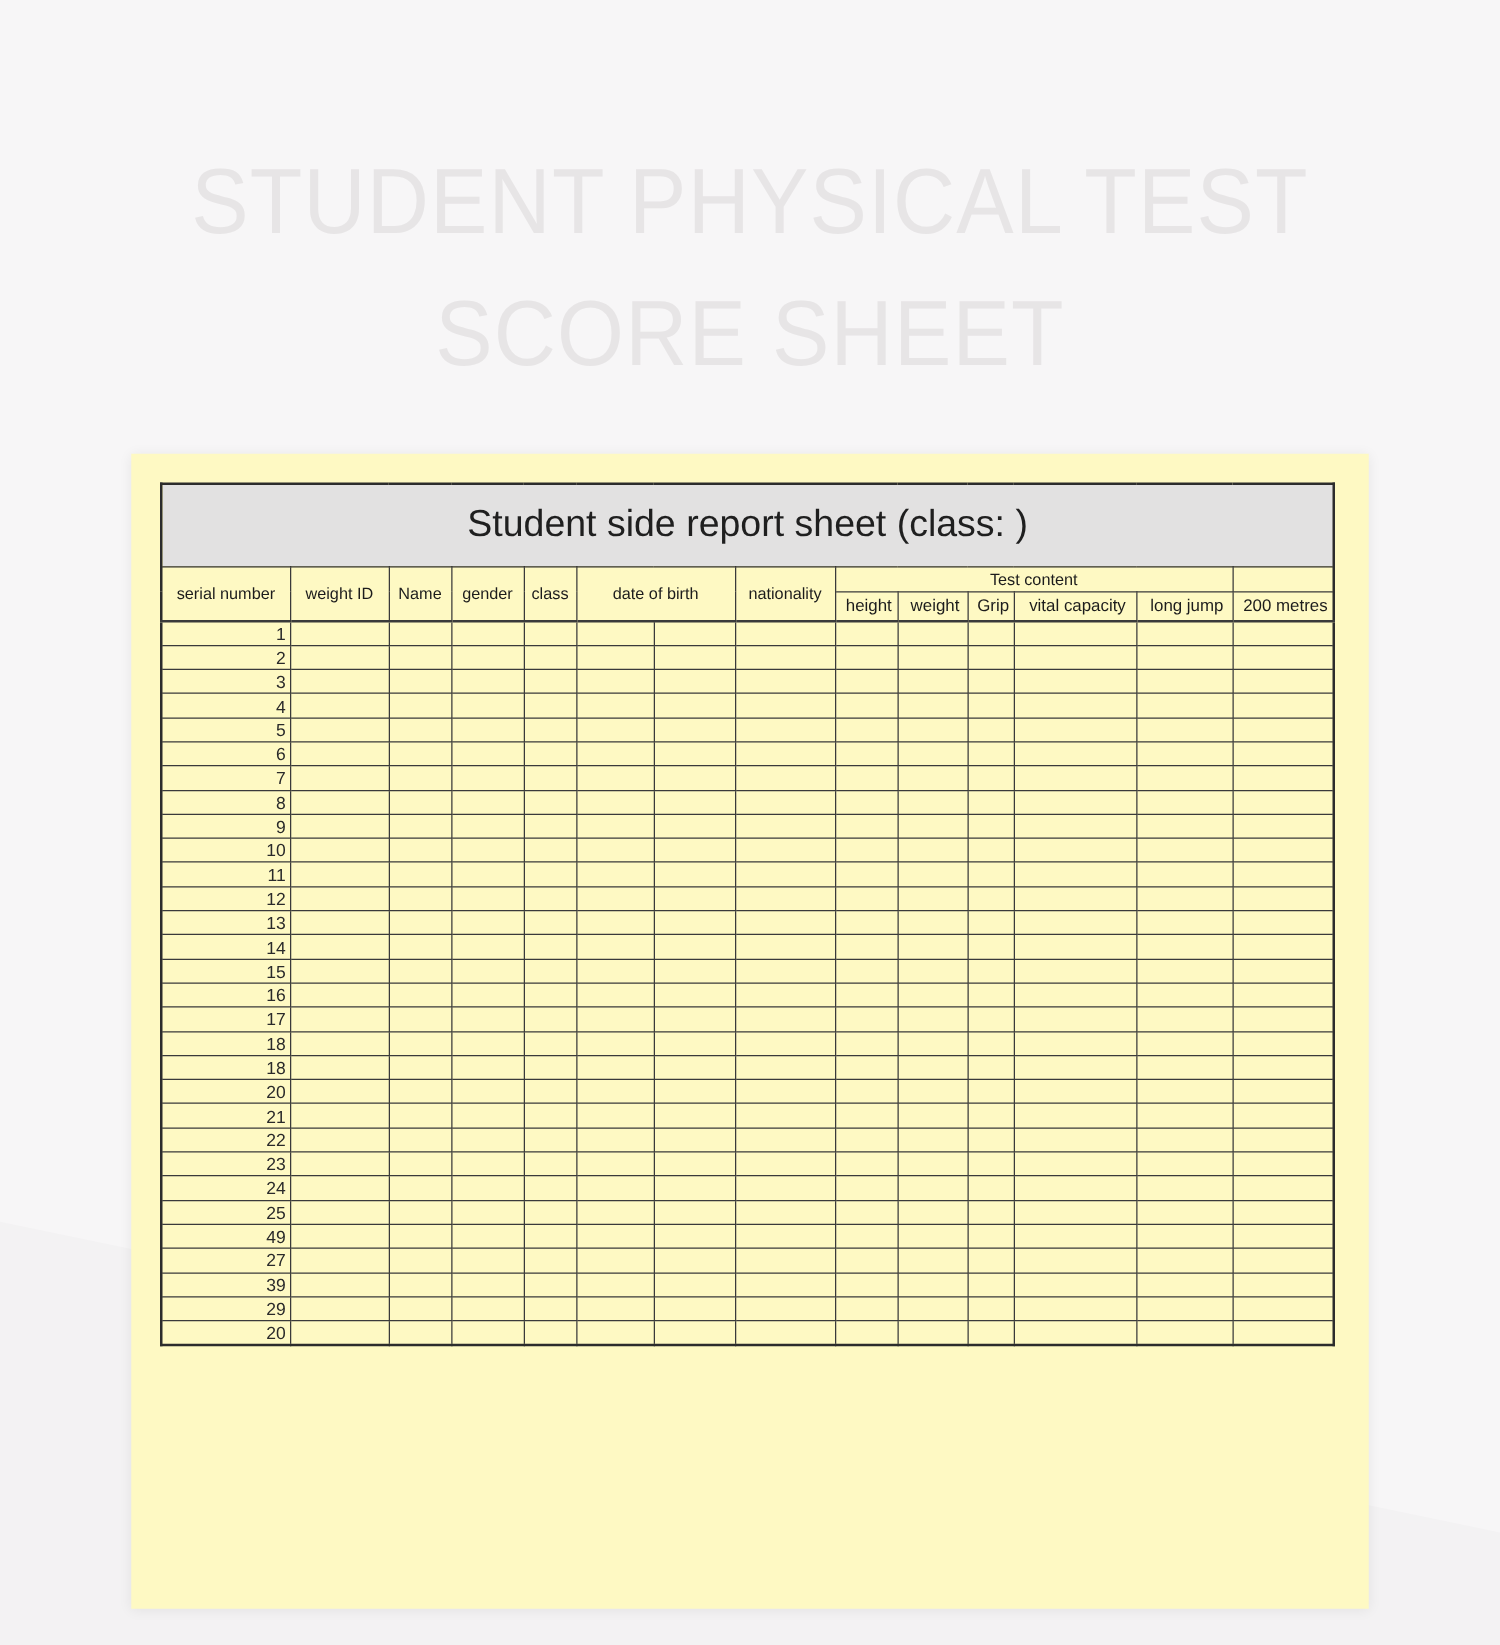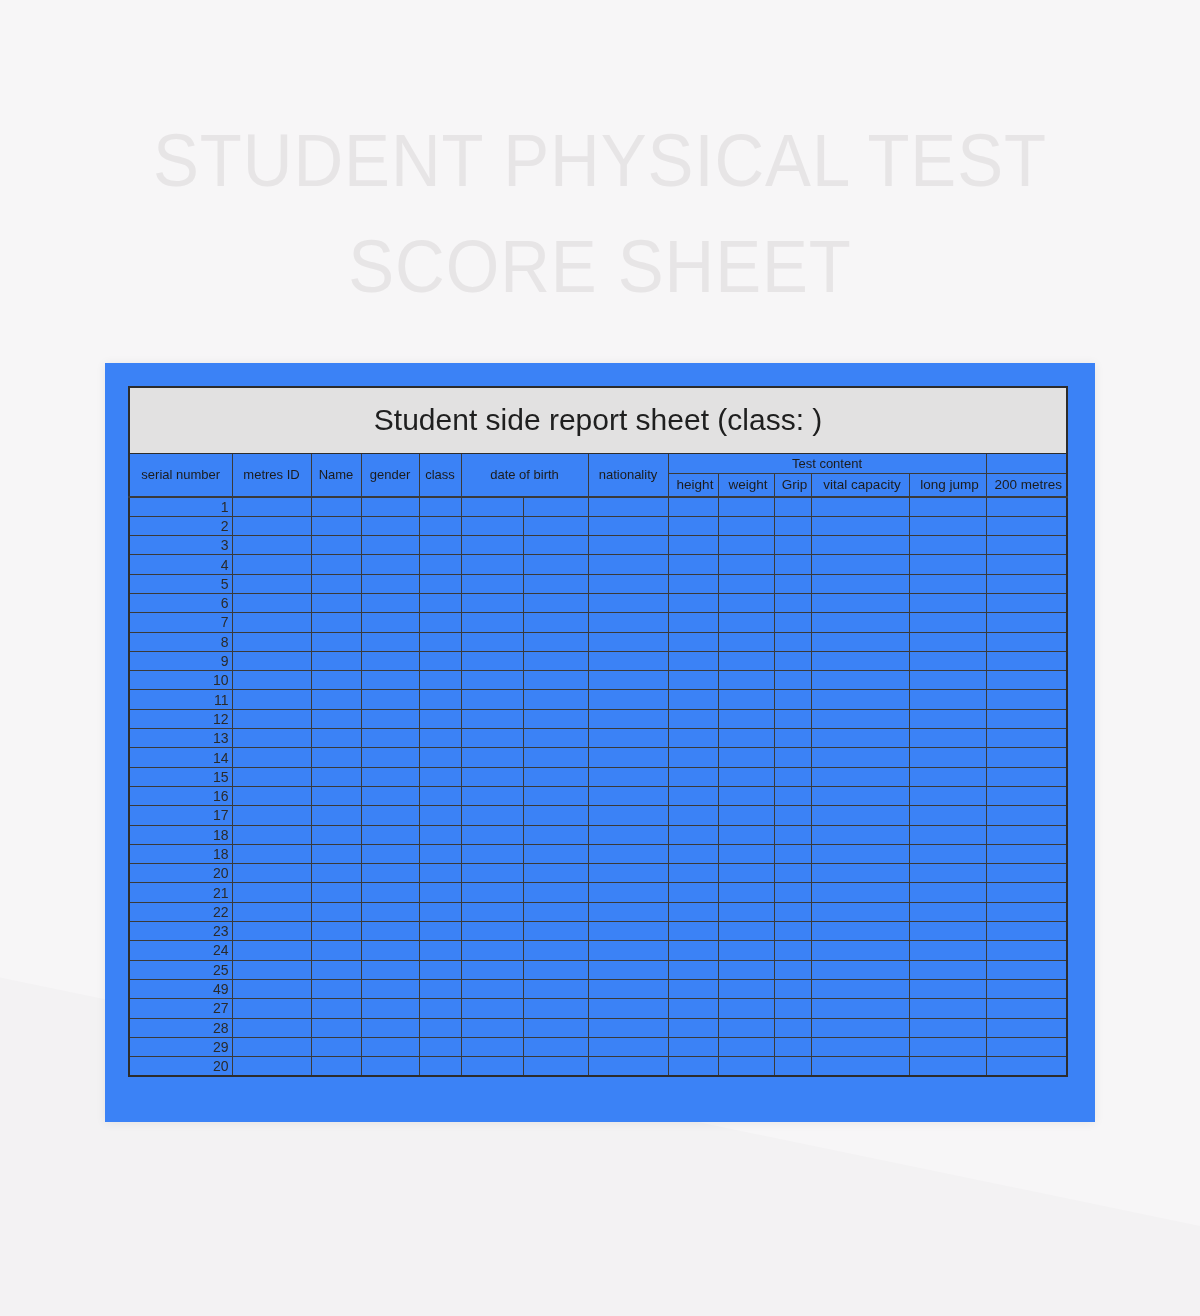--- a/index.html
+++ b/index.html
@@ -30,22 +30,22 @@
     white-space: nowrap;
   }
   .watermark .wline {
     display: block;
     line-height: 106px;
     transform: scaleX(0.93);
   }
   .sheet-card {
     position: absolute;
     left: 105px; top: 363px;
-    width: 990px; height: 759px;
-    background: #3b82f6;
+    width: 990px; height: 924px;
+    background: #fef9c3;
     box-shadow: 0 1px 10px rgba(0,0,0,0.07);
     z-index: 2;
   }
   table.score-table {
     position: absolute;
     left: 23px; top: 23px;
     width: 938px;
     border-collapse: collapse;
     table-layout: fixed;
     border: 2px solid #2c2c2c;
@@ -113,21 +113,21 @@
         <col style="width:98px">
       <col style="width:77px">
         <col style="width:81px">
     </colgroup>
     <thead>
       <tr>
         <th class="band" colspan="14">Student side report sheet (class: )</th>
       </tr>
       <tr class="hdr-main">
         <th rowspan="2">serial number</th>
-        <th rowspan="2">metres ID</th>
+        <th rowspan="2">weight ID</th>
         <th rowspan="2">Name</th>
         <th rowspan="2">gender</th>
         <th rowspan="2">class</th>
         <th rowspan="2" colspan="2">date of birth</th>
         <th rowspan="2">nationality</th>
         <th colspan="5">Test content</th>
         <th></th>
       </tr>
       <tr class="hdr-sub">
         <th>height</th>
@@ -565,21 +565,21 @@
           <td></td>
           <td></td>
           <td></td>
           <td></td>
           <td></td>
           <td></td>
           <td></td>
           <td></td>
         </tr>
         <tr>
-          <td class="serial-cell">28</td>
+          <td class="serial-cell">39</td>
           <td></td>
           <td></td>
           <td></td>
           <td></td>
           <td></td>
           <td></td>
           <td></td>
           <td></td>
           <td></td>
           <td></td>

